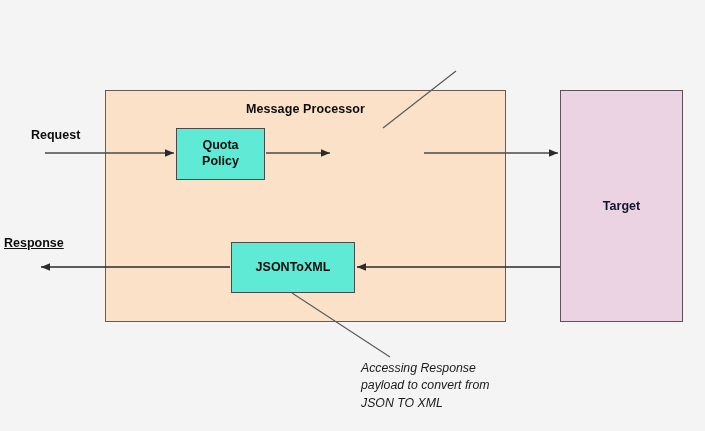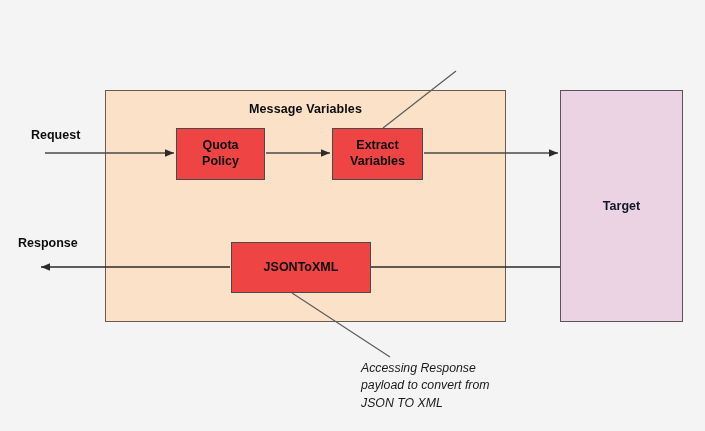--- a/index.html
+++ b/index.html
@@ -52,21 +52,21 @@
     left: 105px;
     top: 102px;
     width: 401px;
     text-align: center;
     font-size: 12.5px;
     font-weight: bold;
     color: #0d0d0d;
     letter-spacing: 0.1px;
   }
   .policy-box {
-    background: #ef4444;
+    background: #5eead4;
     border: 1.5px solid #4a4a4a;
   }
   .policy-box .box-label {
     font-size: 12.5px;
     font-weight: bold;
     color: #0d0d0d;
     line-height: 1.25;
   }
   #box-quota {
     left: 176px;
@@ -76,21 +76,21 @@
   }
   #box-extract {
     left: 332px;
     top: 128px;
     width: 91px;
     height: 52px;
   }
   #box-jsontoxml {
     left: 231px;
     top: 242px;
-    width: 140px;
+    width: 124px;
     height: 51px;
   }
   #box-target {
     left: 560px;
     top: 90px;
     width: 123px;
     height: 232px;
     background: #ebd3e3;
     border: 1.5px solid #5e5257;
   }
@@ -106,22 +106,23 @@
     font-size: 12.5px;
     font-weight: bold;
     color: #0d0d0d;
     white-space: nowrap;
   }
   #label-request {
     left: 31px;
     top: 128px;
   }
   #label-response {
-    left: 18px;
+    left: 4px;
     top: 236px;
+    text-decoration: underline;
   }
 
   
   .annotation {
     position: absolute;
     font-size: 12.3px;
     color: #1a1a1a;
     line-height: 1.42;
     white-space: pre-line;
   }
@@ -136,21 +137,21 @@
     width: 200px;
     font-style: italic;
   }
 </style>
 </head>
 <body>
 
 <div id="canvas">
 
   <div class="box mp-container"></div>
-  <div class="mp-title">Message Variables</div>
+  <div class="mp-title">Message Processor</div>
 
   <svg class="svg-layer" viewBox="0 0 705 431" xmlns="http://www.w3.org/2000/svg">
     <defs>
       <marker id="arrow-right" markerWidth="8" markerHeight="8" refX="7" refY="3" orient="auto" markerUnits="strokeWidth">
         <path d="M0,0 L7,3 L0,6 z" fill="#2b2b2b"></path>
       </marker>
       <marker id="arrow-left" markerWidth="8" markerHeight="8" refX="7" refY="3" orient="auto" markerUnits="strokeWidth">
         <path d="M0,0 L7,3 L0,6 z" fill="#2b2b2b"></path>
       </marker>
     </defs>
@@ -168,24 +169,20 @@
     <line x1="456" y1="71" x2="383" y2="128" stroke="#5a5a5a" stroke-width="1.2"></line>
 
     <line x1="292" y1="293" x2="390" y2="357" stroke="#5a5a5a" stroke-width="1.2"></line>
   </svg>
 
   <div class="box policy-box" id="box-quota">
     <span class="box-label" style="white-space: pre-line;">Quota
 Policy</span>
   </div>
 
-  <div class="box policy-box" id="box-extract">
-    <span class="box-label" style="white-space: pre-line;">Extract
-Variables</span>
-  </div>
 
   <div class="box policy-box" id="box-jsontoxml">
     <span class="box-label" style="white-space: pre-line;">JSONToXML</span>
   </div>
 
   <div class="box" id="box-target">
     <span class="box-label">Target</span>
   </div>
 
   <div class="edge-label" id="label-request">Request</div>

